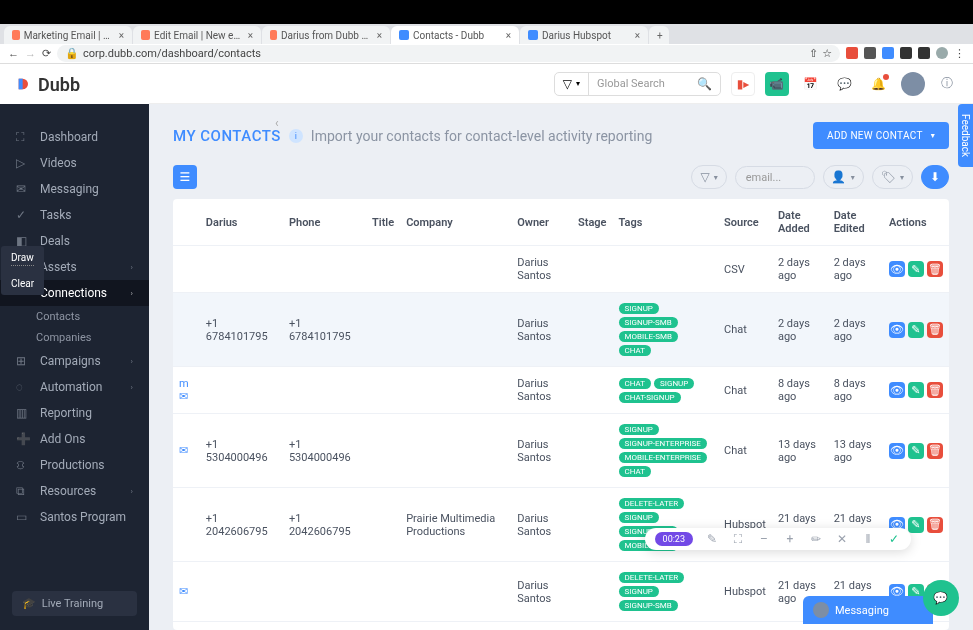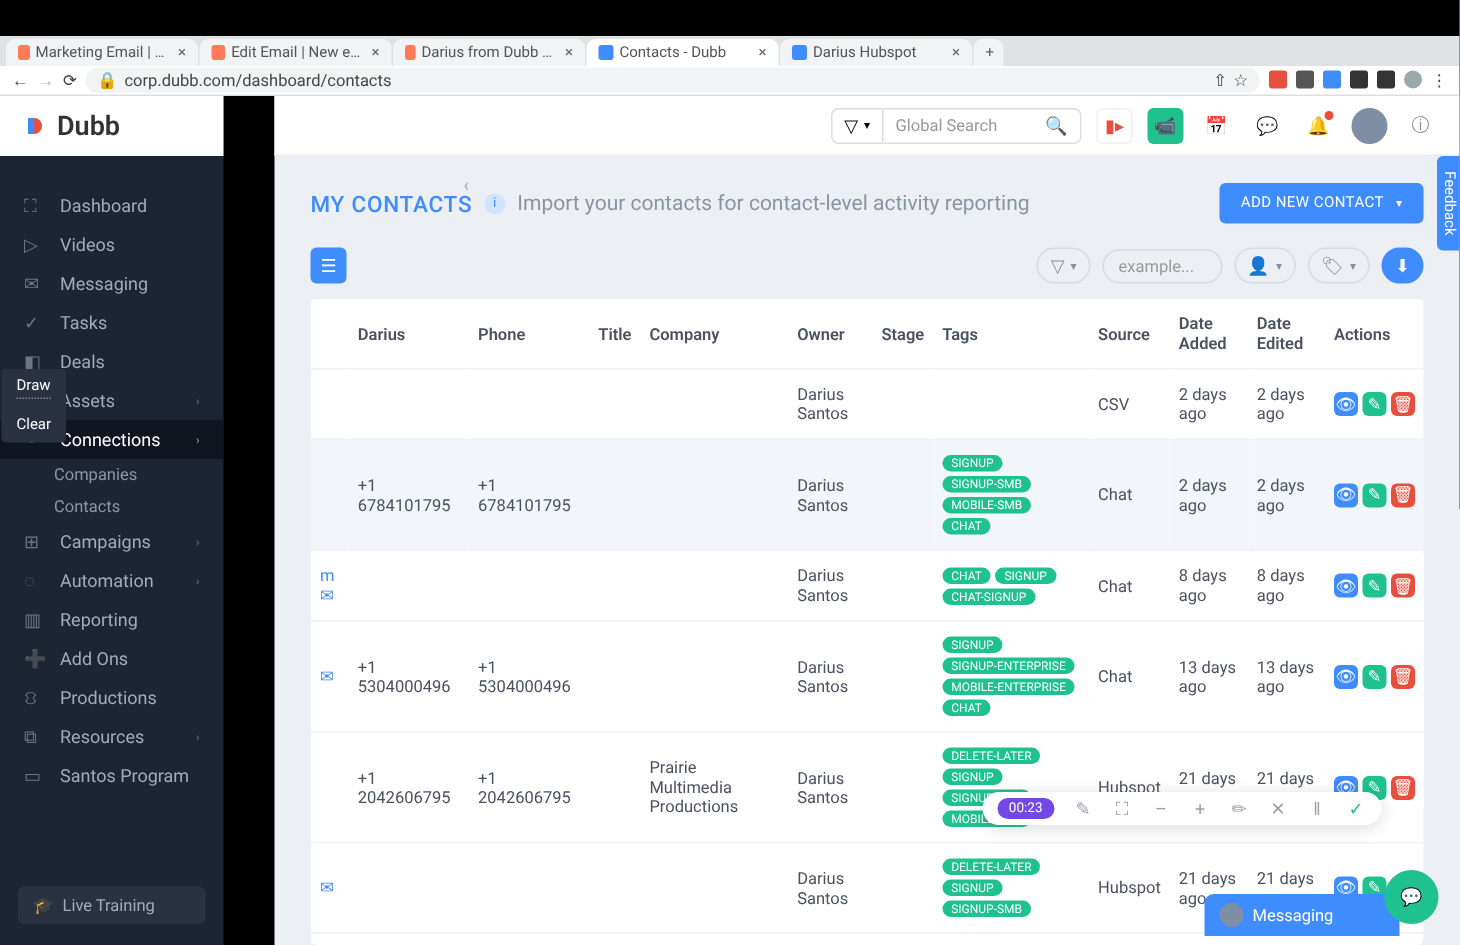--- a/index.html
+++ b/index.html
@@ -8,21 +8,21 @@
   .tabs-bar { background: #dfe1e5; height: 20px; display: flex; align-items: flex-end; padding: 0 4px; gap: 1px; }
   .tab { background: #f1f3f4; height: 18px; display: flex; align-items: center; padding: 0 8px; border-radius: 6px 6px 0 0; font-size: 10px; color: #555; gap: 4px; width: 128px; position: relative; }
   .tab.active { background: #fff; }
   .tab-close { color: #666; font-size: 10px; cursor: pointer; margin-left: auto; }
   .tab-fav { width: 10px; height: 10px; border-radius: 2px; }
   .new-tab { width: 20px; color: #666; text-align: center; }
   .addr-bar { background: #fff; height: 20px; display: flex; align-items: center; padding: 0 8px; gap: 6px; font-size: 11px; color: #444; border-bottom: 1px solid #ddd; }
   .addr-input { flex: 1; display: flex; align-items: center; background: #f1f3f4; border-radius: 10px; padding: 2px 8px; gap: 4px; }
   .addr-icons { display: flex; gap: 6px; }
   .addr-ext { width: 12px; height: 12px; border-radius: 2px; }
-  .app { display: flex; height: 566px; gap: 34px; }
+  .app { display: flex; height: 566px; }
   .sidebar { width: 149px; background: #1d2432; color: #a3abb8; display: flex; flex-direction: column; }
   .logo-bar { height: 40px; background: #fff; display: flex; align-items: center; padding: 0 16px; gap: 6px; color: #333; font-weight: 600; font-size: 18px; }
   .logo-icon { width: 16px; height: 16px; }
   .sb-list { padding-top: 20px; flex: 1; }
   .sb-item { padding: 6px 16px; display: flex; align-items: center; gap: 10px; font-size: 12px; cursor: pointer; }
   .sb-item .ic { width: 14px; height: 14px; opacity: .6; }
   .sb-item.sel { background: #11151f; color: #fff; align-items: center; }
   .sb-item .chev { margin-left: auto; font-size: 8px; opacity: .6; }
   .sb-sub { padding-left: 36px; font-size: 11px; padding-top: 4px; padding-bottom: 4px; color: #8e95a3; }
   .live-training { margin: 8px 12px 14px; background: #2a3141; border-radius: 4px; padding: 6px 10px; display: flex; gap: 6px; align-items: center; font-size: 11px; }
@@ -52,21 +52,21 @@
   td { padding: 10px 6px; border-bottom: 1px solid #eef1f6; vertical-align: middle; }
   tr.hover { background: #f2f6fb; }
   .tags { display: flex; flex-wrap: wrap; gap: 3px; max-width: 100px; }
   .tag { background: #1fc28f; color: #fff; border-radius: 8px; font-size: 8px; padding: 1px 6px; white-space: nowrap; }
   .actions { display: flex; gap: 3px; }
   .act { width: 16px; height: 16px; border-radius: 4px; display: flex; align-items: center; justify-content: center; color: #fff; }
   .act.view { background: #3f8cff; }
   .act.edit { background: #1fc28f; }
   .act.del { background: #e84e3c; }
   .feedback { position: absolute; right: 0; top: 40px; background: #3f8cff; color: #fff; writing-mode: vertical-rl; font-size: 10px; padding: 10px 2px; border-radius: 4px 0 0 4px; }
-  .rec-bar { position: absolute; bottom: 80px; right: 52px; background: #fff; border-radius: 16px; box-shadow: 0 2px 12px rgba(0,0,0,.15); padding: 4px 10px; display: flex; align-items: center; gap: 12px; }
+  .rec-bar { position: absolute; bottom: 80px; right: 62px; background: #fff; border-radius: 16px; box-shadow: 0 2px 12px rgba(0,0,0,.15); padding: 4px 10px; display: flex; align-items: center; gap: 12px; }
   .rec-time { background: #7249e6; color: #fff; border-radius: 10px; font-size: 9px; padding: 2px 8px; }
   .rec-ic { color: #9aa1ad; width: 14px; text-align: center; }
   .msg-widget { position: absolute; bottom: 6px; right: 40px; background: #3f8cff; color: #fff; border-radius: 6px 6px 0 0; padding: 6px 30px 6px 10px; font-size: 11px; display: flex; align-items: center; gap: 6px; width: 130px; }
   .intercom { position: absolute; bottom: 14px; right: 14px; width: 36px; height: 36px; border-radius: 50%; background: #1fc28f; display: flex; align-items: center; justify-content: center; color: #fff; }
   .draw-panel { position: absolute; left: 1px; top: 246px; background: #2a3141; color: #fff; border-radius: 3px; padding: 6px 10px; font-size: 10px; display: flex; flex-direction: column; gap: 12px; }
   .collapse-ic { position: absolute; left: 126px; top: 52px; color: #aaa; font-size: 12px; }
 </style>
 </head>
 <body>
 
@@ -155,22 +155,22 @@
         <div class="sb-item">
           <span class="ic">▦</span>
           <span>Assets</span>
           <span class="chev">›</span>
         </div>
         <div class="sb-item sel">
           <span class="ic">⚭</span>
           <span>Connections</span>
           <span class="chev">›</span>
         </div>
+        <div class="sb-item sb-sub">Contacts</div>
         <div class="sb-item sb-sub">Companies</div>
-        <div class="sb-item sb-sub">Contacts</div>
         <div class="sb-item">
           <span class="ic">⊞</span>
           <span>Campaigns</span>
           <span class="chev">›</span>
         </div>
         <div class="sb-item">
           <span class="ic">◌</span>
           <span>Automation</span>
           <span class="chev">›</span>
         </div>
@@ -248,21 +248,21 @@
 
     <div class="toolbar">
       <div class="sq-btn">
         <span>☰</span>
       </div>
       <div style="flex:1"></div>
       <div class="filter-btn">
         <span>▽</span>
         <span style="font-size:8px">▾</span>
       </div>
-      <div class="search-input">example...</div>
+      <div class="search-input">email...</div>
       <div class="round-btn">
         <span>👤</span>
         <span style="font-size:8px">▾</span>
       </div>
       <div class="round-btn">
         <span>🏷</span>
         <span style="font-size:8px">▾</span>
       </div>
       <div class="round-btn fill">
         <span>⬇</span>

